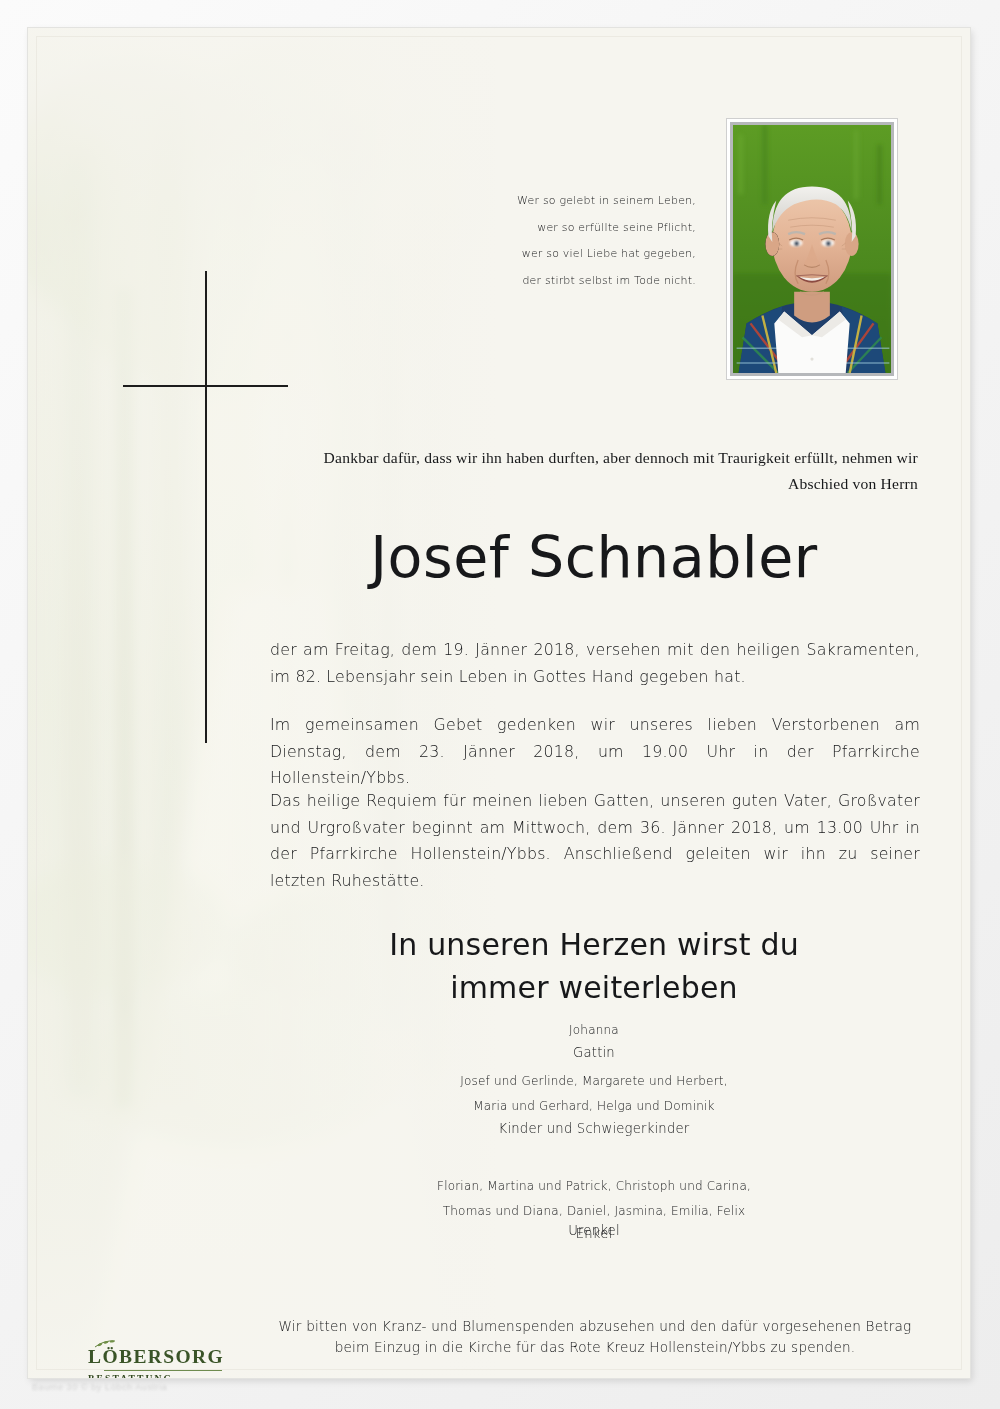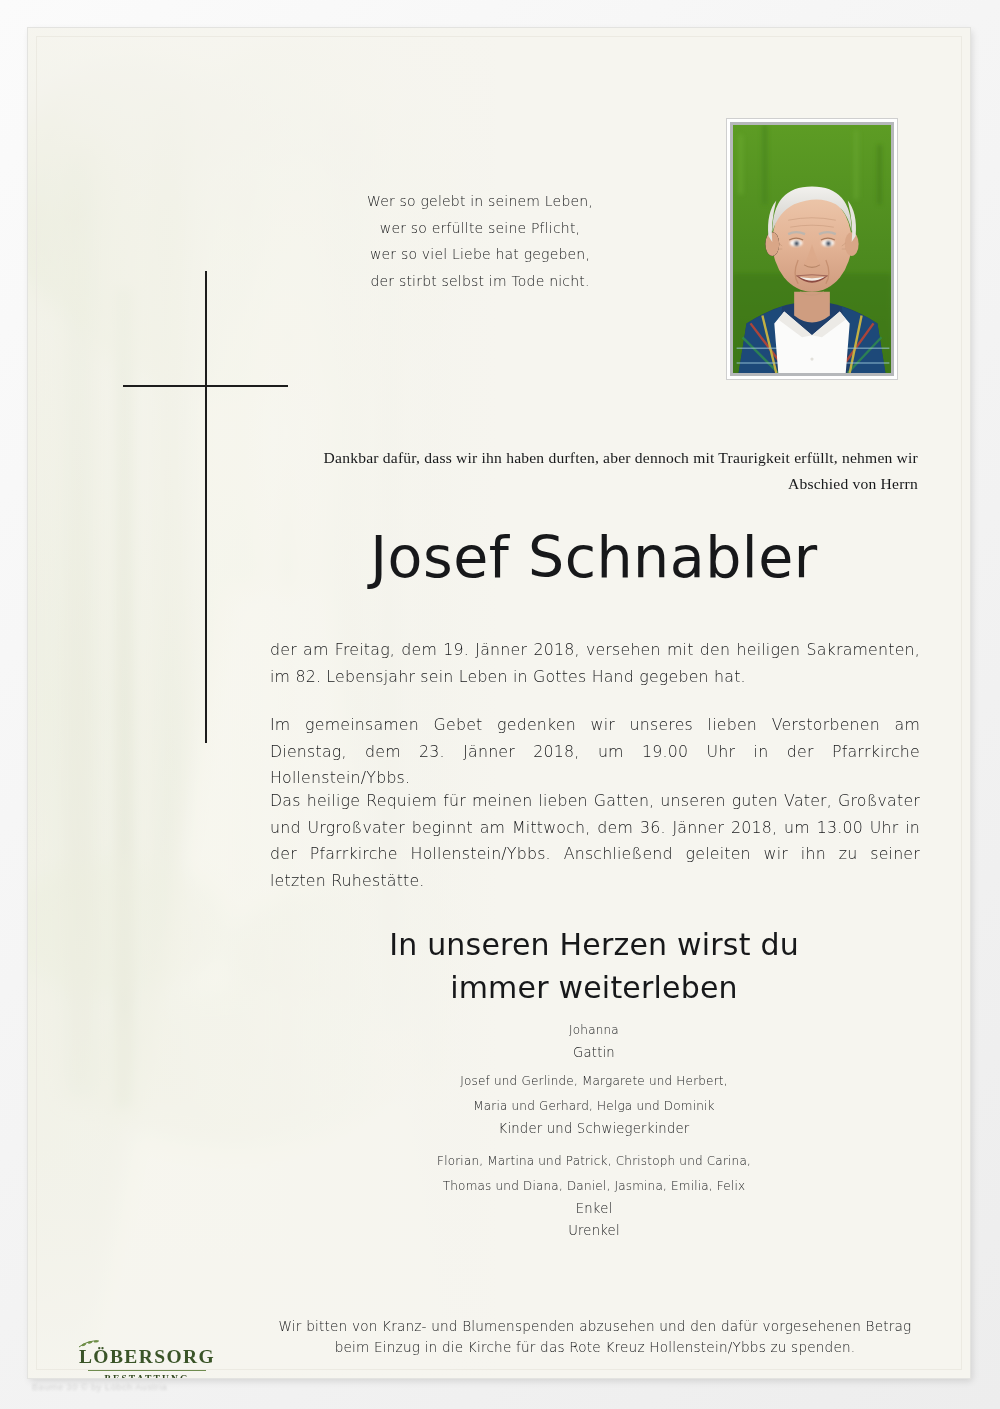--- a/index.html
+++ b/index.html
@@ -135,26 +135,26 @@
   .txt {
     position: absolute;
     color: #17181a;
     font-family: "DejaVu Sans", "Liberation Sans", sans-serif;
     font-weight: 300;
     letter-spacing: 0.2px;
   }
 
   
   #poem {
-    left: 242px;
+    left: 248px;
     top: 160px;
     width: 420px;
-    font-size: 14px;
+    font-size: 11px;
     line-height: 26.5px;
-    text-align: center;
+    text-align: right;
   }
 
   
   #intro {
     left: 242px;
     top: 417px;
     width: 648px;
     font-size: 15.6px;
     line-height: 26px;
     text-align: right;
@@ -203,21 +203,21 @@
   .grp .names {
     font-size: 12px;
     line-height: 25px;
   }
   .grp .rel {
     font-size: 13.2px;
     line-height: 20px;
   }
   #grp-1 { top: 990px; }
   #grp-2 { top: 1041px; }
-  #grp-3 { top: 1121px; }
+  #grp-3 { top: 1146px; }
   #grp-4 { top: 1193px; }
 
   #in-name-of {
     left: 242px;
     top: 1271px;
     width: 648px;
     text-align: center;
     font-size: 17.5px;
     line-height: 25px;
   }
@@ -238,25 +238,25 @@
     font-size: 12.6px;
     line-height: 18px;
     text-align: left;
     color: #2a2a2c;
   }
 
   
   #logo {
     position: absolute;
     z-index: 5;
-    left: 44px;
+    left: 60px;
     top: 1318px;
     width: 150px;
     height: 52px;
-    text-align: center;
+    text-align: left;
     color: #3f5a2c;
   }
   #logo .wordmark {
     font-family: "Liberation Serif", serif;
     font-weight: bold;
     font-size: 19.5px;
     letter-spacing: 1.4px;
     line-height: 22px;
     color: #3a5428;
     position: relative;

